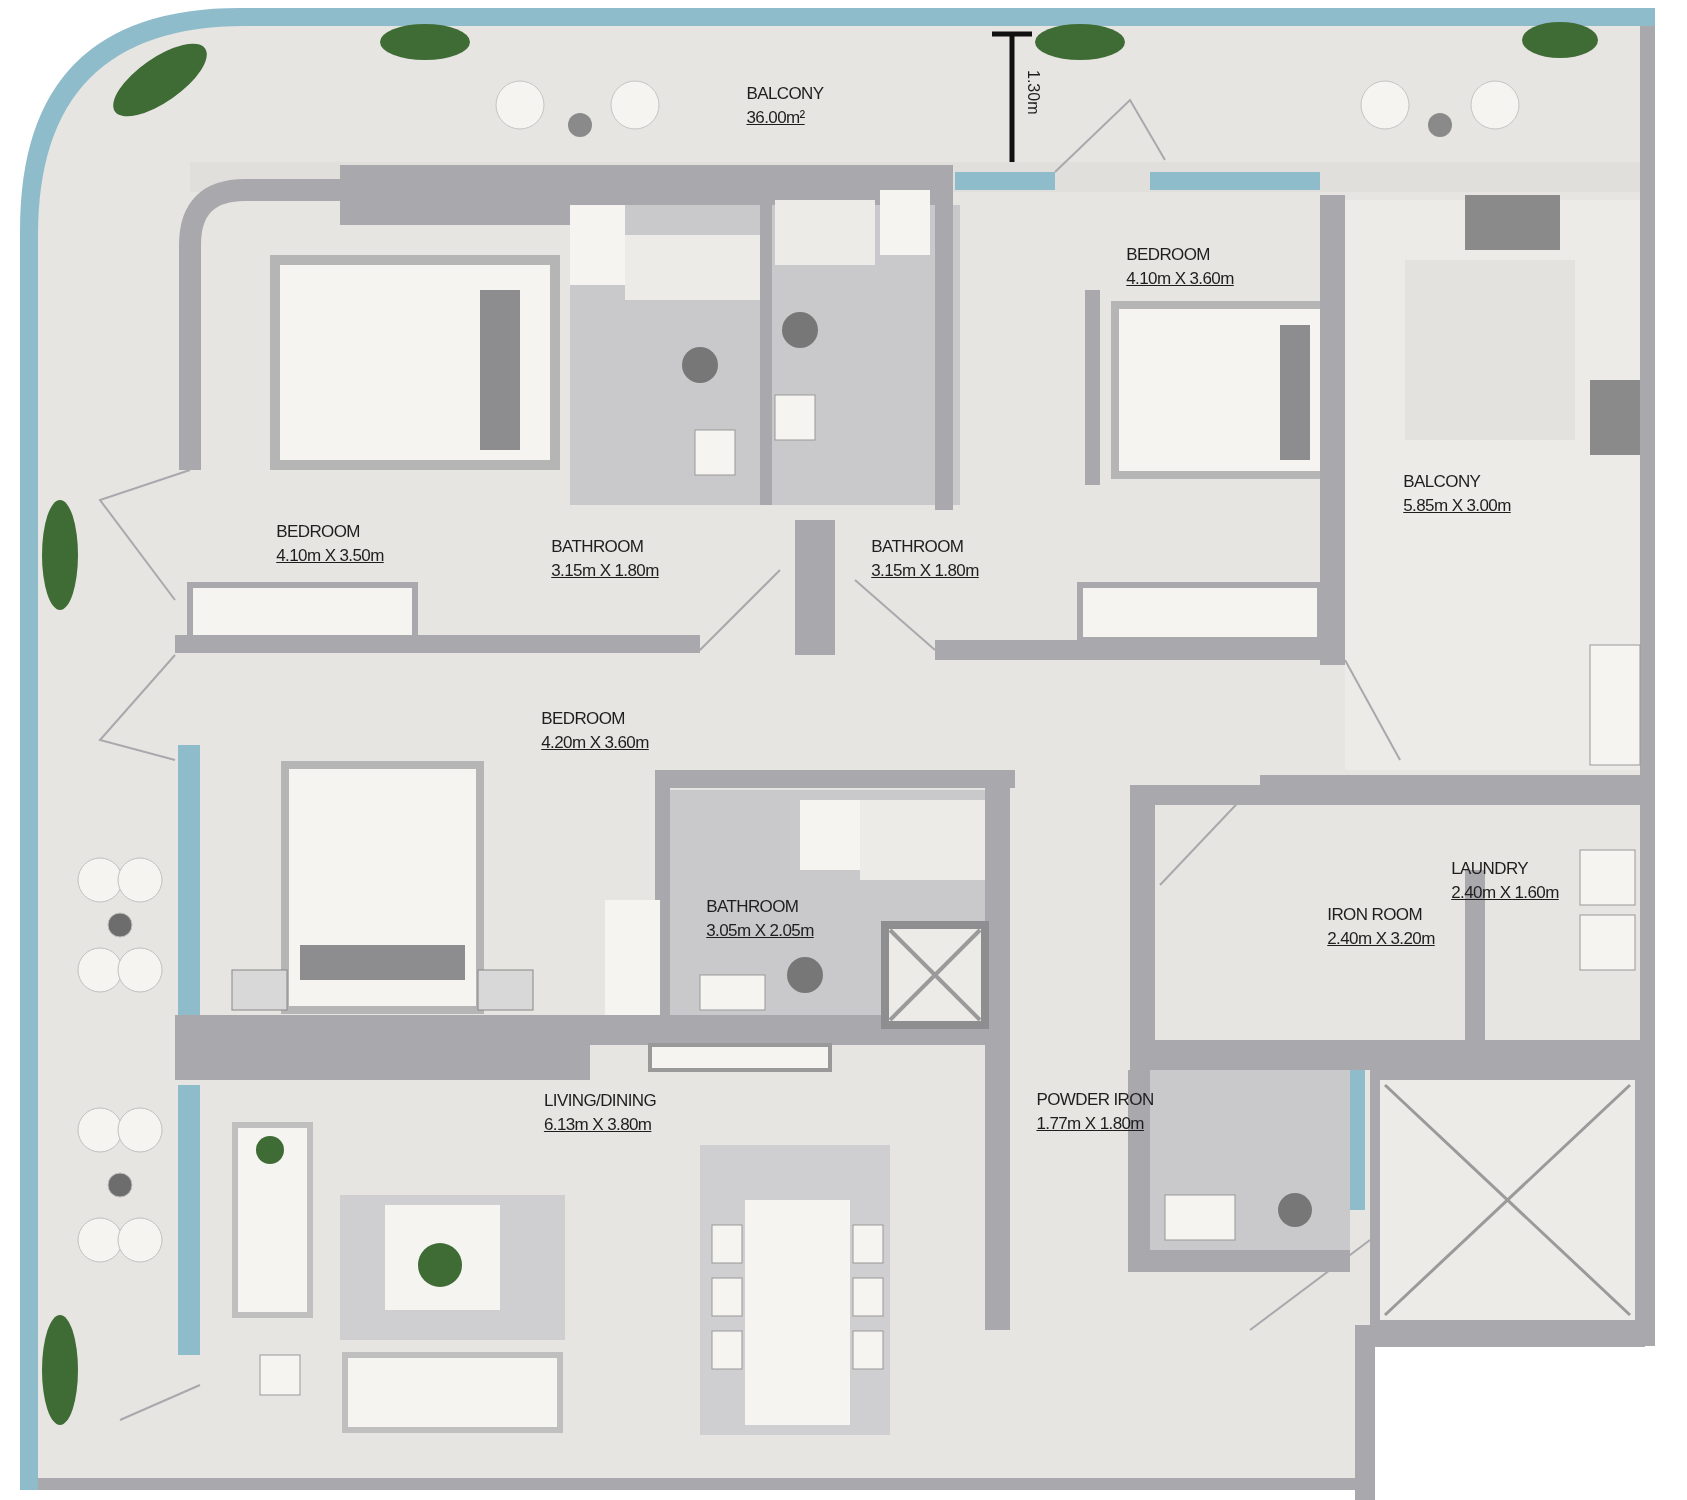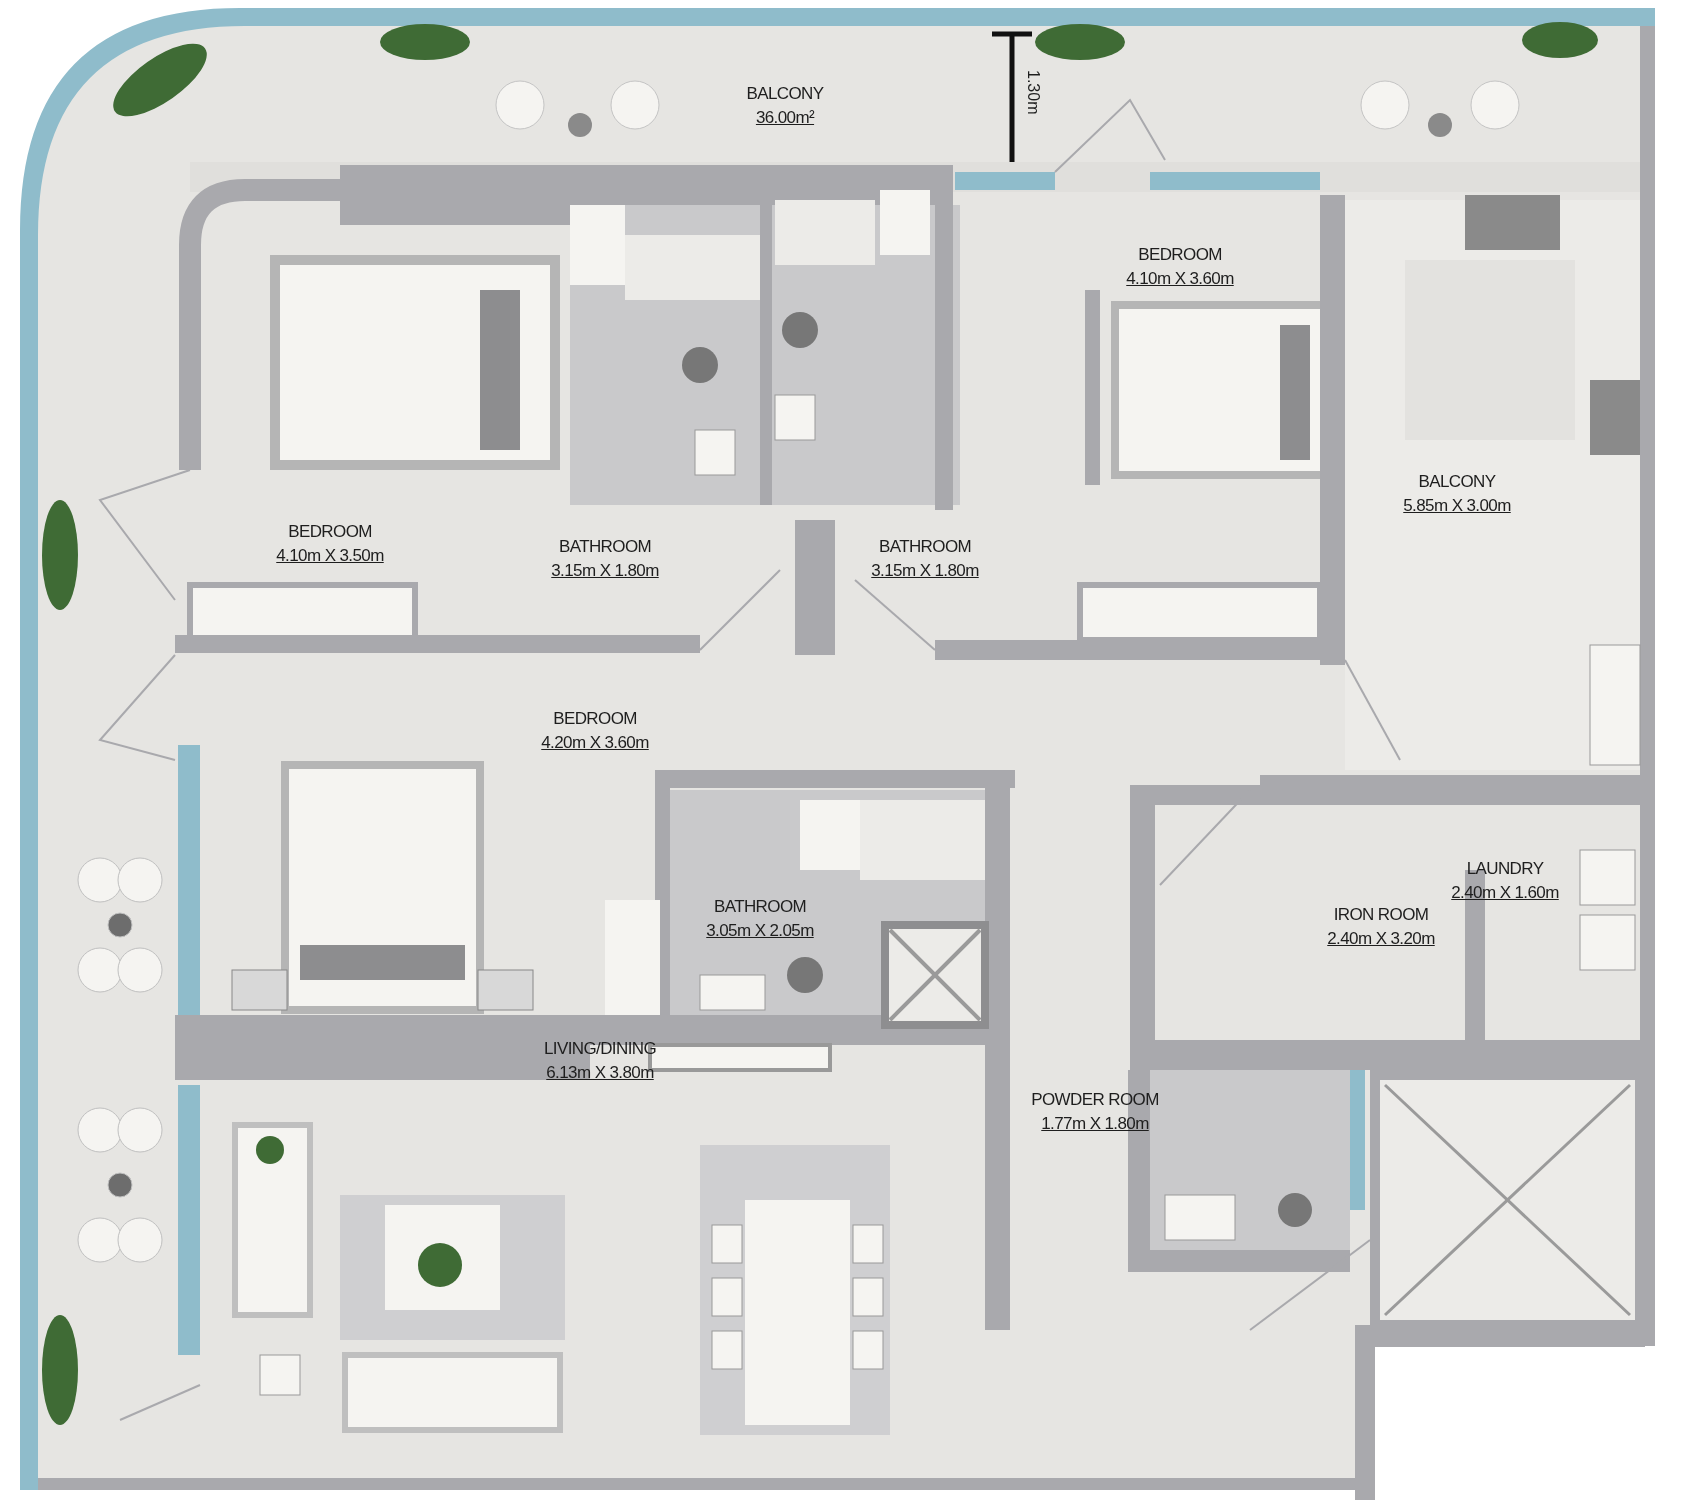--- a/index.html
+++ b/index.html
@@ -1,18 +1,18 @@
 <!DOCTYPE html>
 <html><head>
 <meta charset="utf-8">
 <style>
   html,body{margin:0;padding:0;background:#ffffff;}
   body{width:1687px;height:1500px;position:relative;overflow:hidden;font-family:"Liberation Sans",sans-serif;}
   #plan{position:absolute;left:0;top:0;width:1687px;height:1500px;}
-  .lbl{position:absolute;text-align:center;color:#1e1e1e;font-family:"Liberation Sans",sans-serif;font-size:17px;line-height:24px;letter-spacing:-0.6px;transform:translateX(-50%);white-space:nowrap;}
+  .lbl{position:absolute;color:#1e1e1e;font-family:"Liberation Sans",sans-serif;font-size:17px;line-height:24px;letter-spacing:-0.6px;transform:translateX(-50%);white-space:nowrap;}
   .lbl .n{display:block;}
   .lbl .d{display:block;text-decoration:underline;}
   .dim-note{position:absolute;font-size:16px;color:#1e1e1e;transform:rotate(90deg);transform-origin:left top;white-space:nowrap;font-family:"Liberation Sans",sans-serif;}
 </style>
 </head>
 <body>
 
 <svg id="plan" viewBox="0 0 1687 1500" xmlns="http://www.w3.org/2000/svg">
 
   <path d="M240,8 L1655,8 L1655,1490 L1372,1490 L1372,1335 L1372,1490 L20,1490 L20,230 Q20,8 240,8 Z" fill="#8fbccb"></path>
@@ -211,19 +211,19 @@
 </div>
 <div class="lbl" style="left:1505px;top:857px;">
   <span class="n">LAUNDRY</span>
   <span class="d">2.40m X 1.60m</span>
 </div>
 <div class="lbl" style="left:1381px;top:903px;">
   <span class="n">IRON ROOM</span>
   <span class="d">2.40m X 3.20m</span>
 </div>
 <div class="lbl" style="left:1095px;top:1088px;">
-  <span class="n">POWDER ROOM</span>
+  <span class="n">POWDER IRON</span>
   <span class="d">1.77m X 1.80m</span>
 </div>
-<div class="lbl" style="left:600px;top:1037px;">
+<div class="lbl" style="left:600px;top:1089px;">
   <span class="n">LIVING/DINING</span>
   <span class="d">6.13m X 3.80m</span>
 </div>
 
 </body></html>

